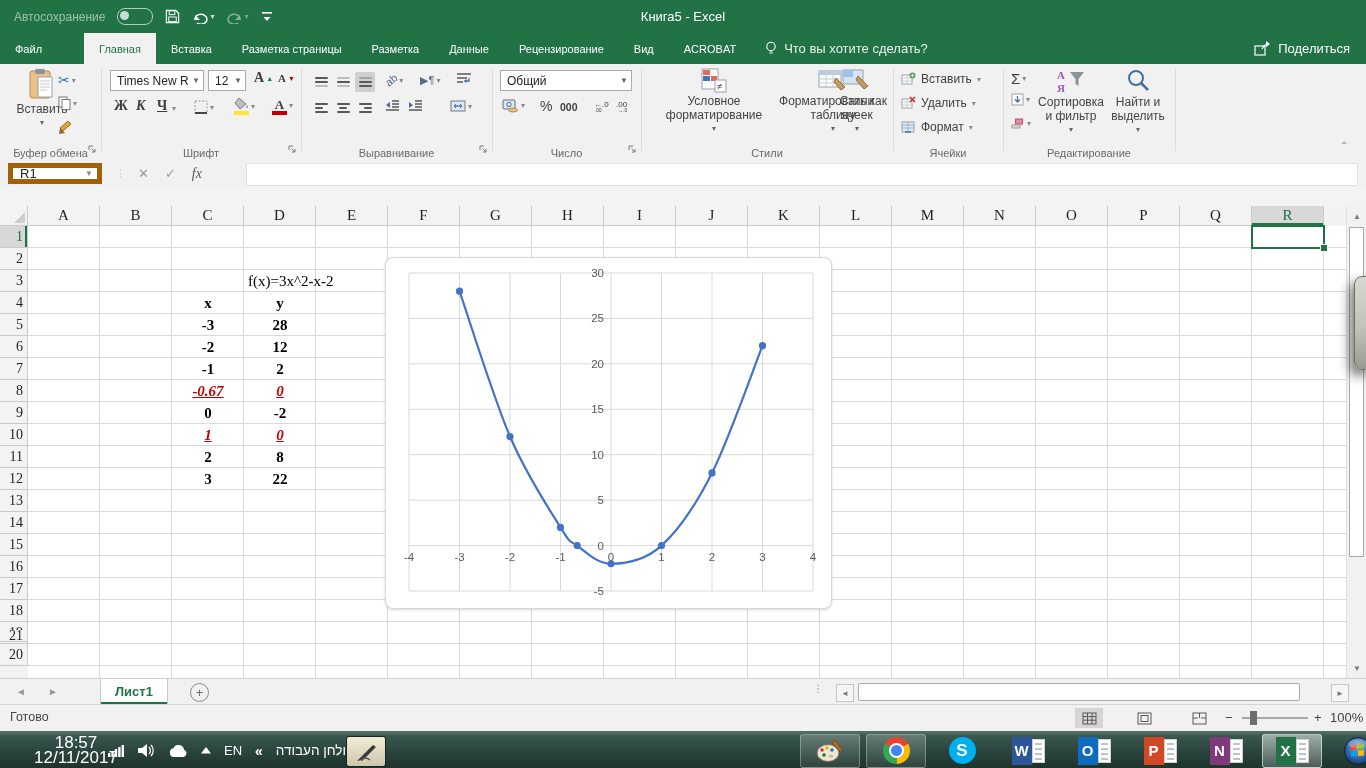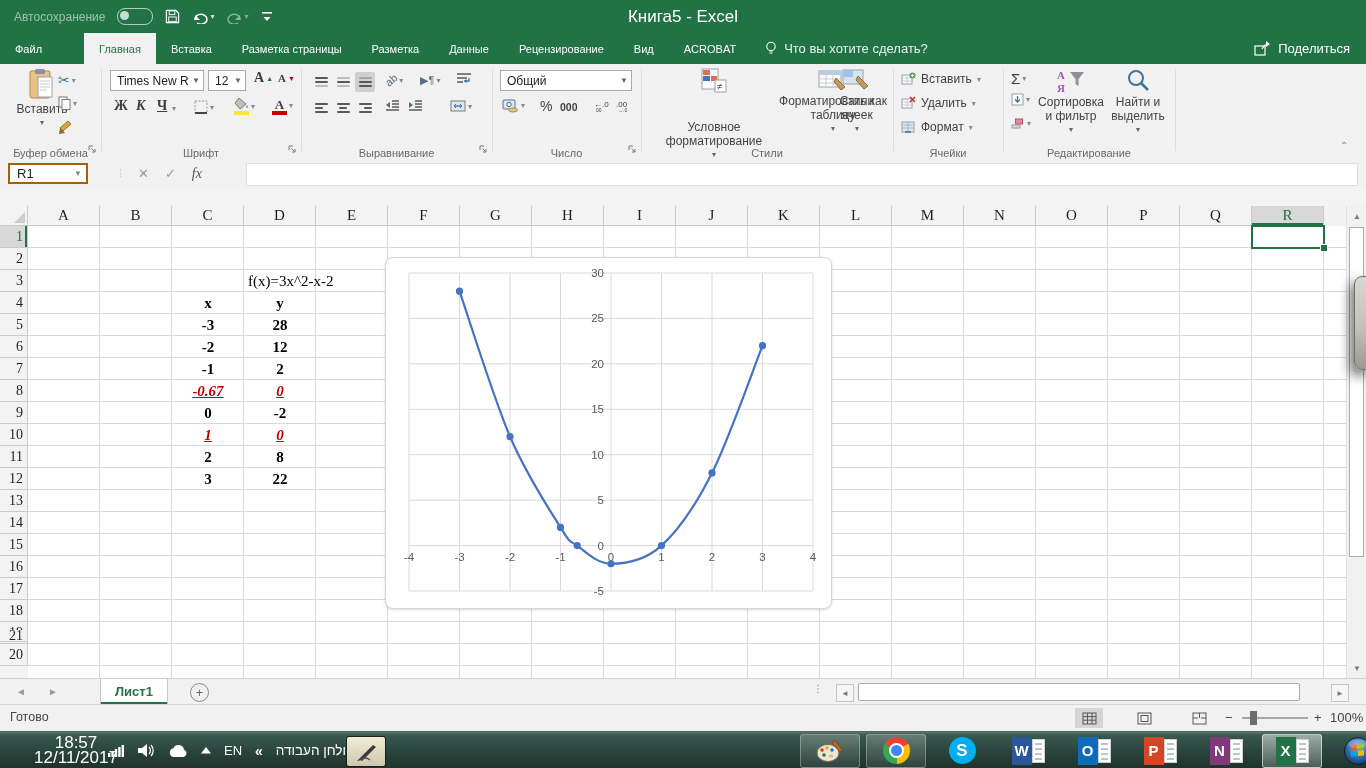--- a/index.html
+++ b/index.html
@@ -12,21 +12,21 @@
     display:flex;align-items:center;}
   .qat{display:flex;align-items:center;gap:12px;padding-left:14px;}
   .autosave{font-size:12px;color:rgba(255,255,255,.55);}
   .toggle{width:34px;height:15px;border:1px solid rgba(255,255,255,.65);border-radius:8px;position:relative;}
   .toggle .knob{position:absolute;left:2px;top:2px;width:9px;height:9px;border-radius:50%;background:rgba(255,255,255,.75);}
   .qicon{display:inline-flex;align-items:center;gap:2px;}
   .qicon svg{display:block;}
   .caret-sm{font-size:8px;color:rgba(255,255,255,.8);}
   .caret-dis{color:rgba(255,255,255,.4);}
   .wintitle{position:absolute;left:0;right:0;top:0;height:33px;display:flex;align-items:center;justify-content:center;
-    font-size:17px;color:#fff;pointer-events:none;}
+    font-size:13px;color:#fff;pointer-events:none;}
   .tb-right{margin-left:auto;display:flex;align-items:center;height:33px;}
   .username{font-size:13px;padding:0 16px;direction:rtl;}
   .winbtn{width:44px;height:33px;display:flex;align-items:center;justify-content:center;color:#fff;}
 
   
   .tabrow{position:absolute;left:0;top:33px;width:1366px;height:31px;background:#217346;display:flex;align-items:stretch;}
   .rtab{padding:0 15px;display:flex;align-items:center;color:#fff;font-size:11px;cursor:default;}
   .rtab.active{background:#f1f1f1;color:#217346;margin-left:27px;}
   .tellme{display:flex;align-items:center;gap:7px;color:rgba(255,255,255,.9);font-size:13px;padding-left:14px;}
   .share{margin-left:auto;display:flex;align-items:center;gap:7px;color:#fff;font-size:13px;padding-right:16px;}
@@ -50,21 +50,21 @@
   .al i{height:2px;background:#595959;border-radius:1px;}
   .vbox{width:20px;height:20px;display:flex;align-items:center;justify-content:center;border-radius:2px;}
   .vbox.on{background:#cfcfcf;}
   .bigbtn{position:absolute;top:4px;display:flex;flex-direction:column;align-items:center;text-align:center;
     color:#444;font-size:12px;line-height:14px;}
   .rowbtn{position:absolute;display:flex;align-items:center;gap:5px;font-size:12px;color:#3f3f3f;}
   .serif-a{font-family:"Liberation Serif",serif;font-weight:bold;}
 
   
   .fbar{position:absolute;left:0;top:161px;width:1366px;height:26px;background:#f1f1f1;display:flex;align-items:center;}
-  .namebox{position:absolute;left:8px;top:2px;width:80px;height:21px;background:#fff;border:2px solid #a16207;
+  .namebox{position:absolute;left:8px;top:2px;width:94px;height:21px;background:#fff;border:5px solid #a16207;
     display:flex;align-items:center;font-size:13px;color:#222;padding-left:7px;box-sizing:border-box;}
   .fbtns{position:absolute;left:138px;top:2px;display:flex;align-items:center;gap:16px;color:#9a9a9a;height:21px;}
   .fx{font-family:"Liberation Serif",serif;font-style:italic;color:#555;font-size:14px;}
   .finput{position:absolute;left:246px;right:8px;top:2px;height:21px;background:#fff;border:1px solid #e0e0e0;}
   .gapstrip{position:absolute;left:0;top:187px;width:1366px;height:19px;background:#f3f3f3;}
 
   
   .corner{position:absolute;left:0;top:206px;width:28px;height:20px;background:#f3f3f3;border-right:1px solid #c9c9c9;border-bottom:1px solid #c9c9c9;box-sizing:border-box;}
   .corner:after{content:"";position:absolute;right:2px;bottom:2px;border-left:11px solid transparent;border-bottom:11px solid #cdcdcd;}
   .colh{position:absolute;top:206px;height:20px;background:#f3f3f3;border-right:1px solid #c9c9c9;border-bottom:1px solid #c9c9c9;
@@ -435,21 +435,21 @@
 
     <div class="bigbtn" style="left:649px;width:130px;">
       <svg width="26" height="26" viewBox="0 0 26 26">
           <rect x="1" y="1" width="16" height="20" fill="#fff" stroke="#9aa2ab"></rect>
           <rect x="2" y="2" width="7" height="5" fill="#e06b5a"></rect>
           <rect x="2" y="8" width="7" height="5" fill="#4472c4"></rect>
           <rect x="10" y="8" width="6" height="5" fill="#e06b5a"></rect>
           <rect x="14" y="12" width="11" height="12" fill="#fff" stroke="#9aa2ab"></rect>
           <text x="16" y="22" font-size="10" fill="#444">≠</text>
         </svg>
-      <span style="width:118px;margin-top:26px;">Условное форматирование</span>
+      <span style="width:118px;">Условное форматирование</span>
       <span class="caret-sm" style="color:#666">▾</span>
     </div>
     <div class="bigbtn" style="left:779px;width:108px;">
       <svg width="30" height="26" viewBox="0 0 30 26">
           <rect x="1" y="3" width="22" height="16" fill="#fff" stroke="#9aa2ab"></rect>
           <rect x="1" y="3" width="22" height="4" fill="#b8cce4"></rect>
           <path d="M1 11h22M1 15h22M8 3v16M15 3v16" stroke="#c6cdd4"></path>
           <path d="M18 10l9 9-4 3-7-8z" fill="#c49a5e" stroke="#8f6c3a"></path>
         </svg>
       <span style="width:108px;">Форматировать как таблицу</span>

